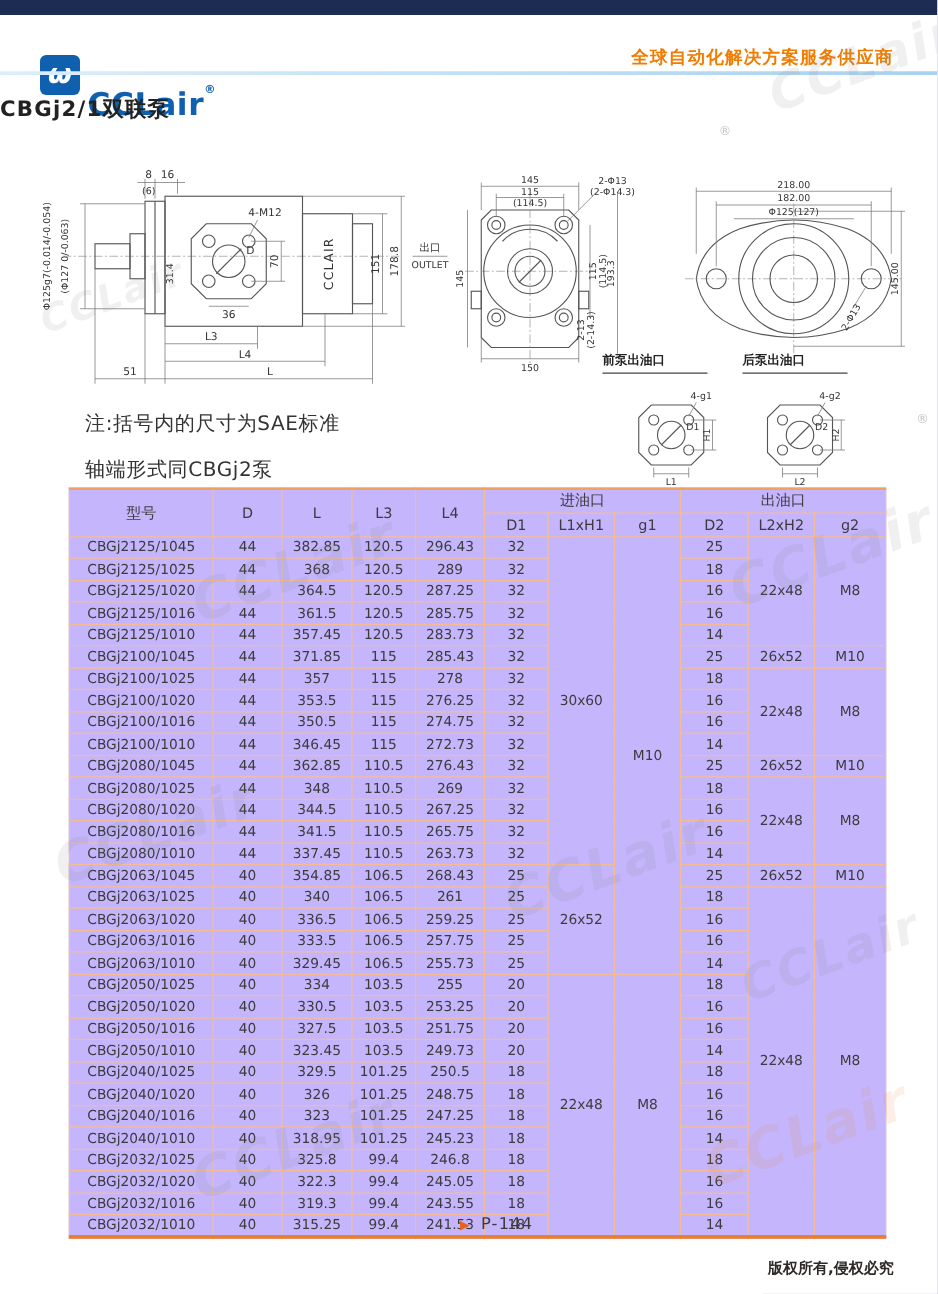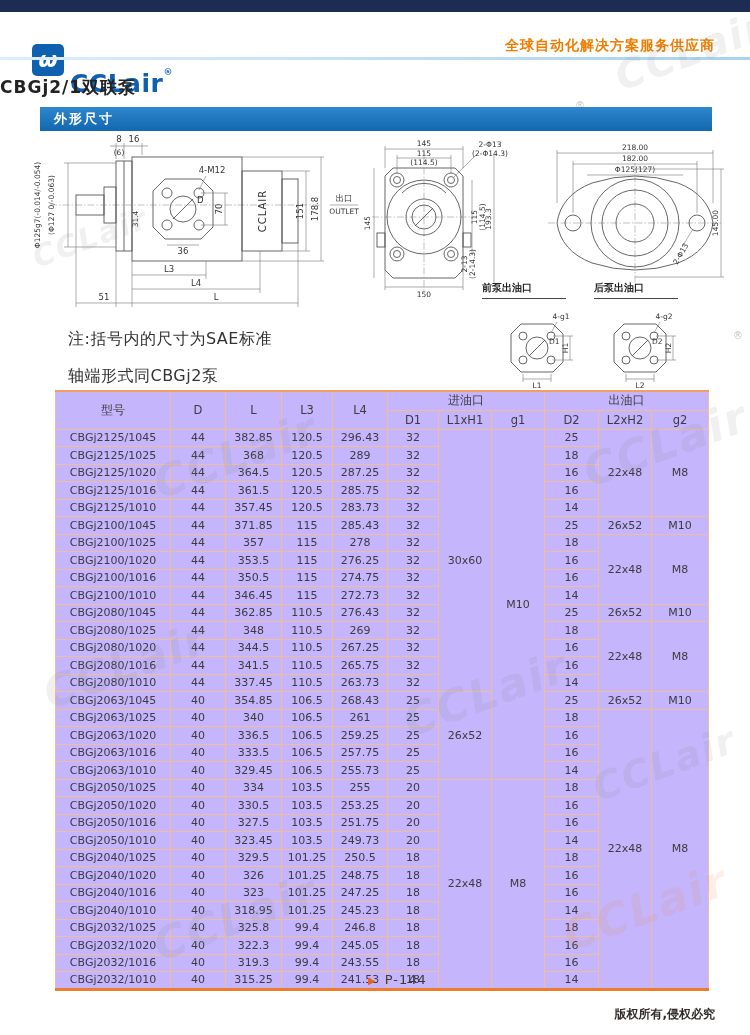--- a/index.html
+++ b/index.html
@@ -59,21 +59,20 @@
   <div class="topbar"></div>
 
   <div class="logo-row">
     <div class="logo-sq">ω</div>
     <div class="brand"><span>CCLair</span><span class="brand-reg">®</span></div>
   </div>
   <div class="tagline">全球自动化解决方案服务供应商</div>
   <div class="hr-blue"></div>
 
   <div class="doc-title">CBGj2/1双联泵</div>
-  <div class="banner">外形尺寸</div>
 
   <svg class="drawsvg" width="710" height="257" viewBox="0 0 710 257">
 
     <g>
       <line class="cl" x1="30" y1="72" x2="300" y2="72"></line>
       <rect class="ln" x="56" y="62" width="28" height="20"></rect>
       <rect class="ln" x="84" y="54" width="12" height="36"></rect>
       <rect class="ln" x="96" y="28" width="16" height="90"></rect>
       <line class="ln" x1="104" y1="28" x2="104" y2="118"></line>
       <rect class="ln" x="112" y="24" width="110" height="104"></rect>

